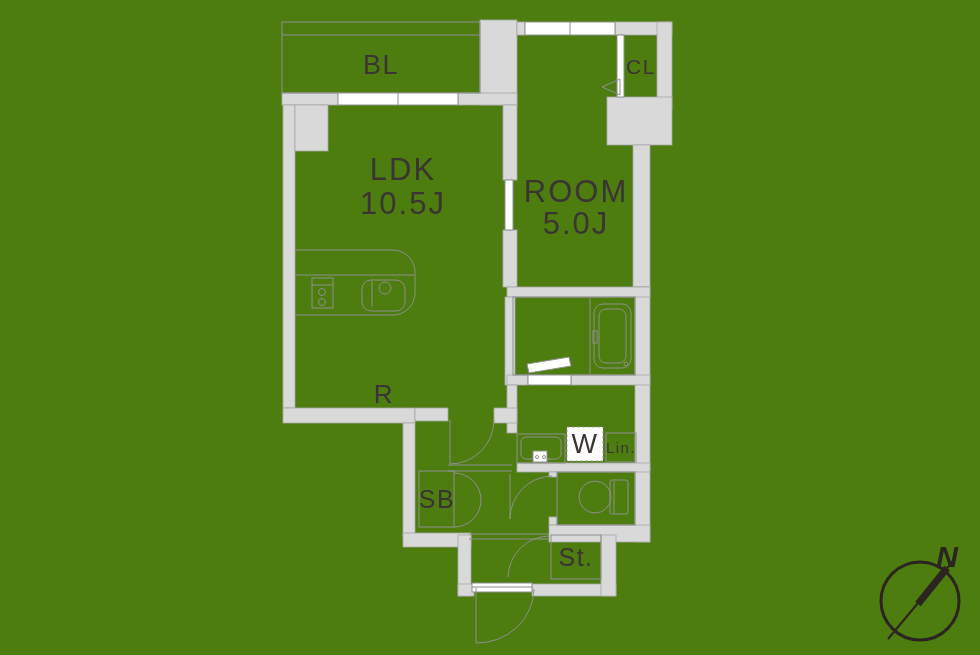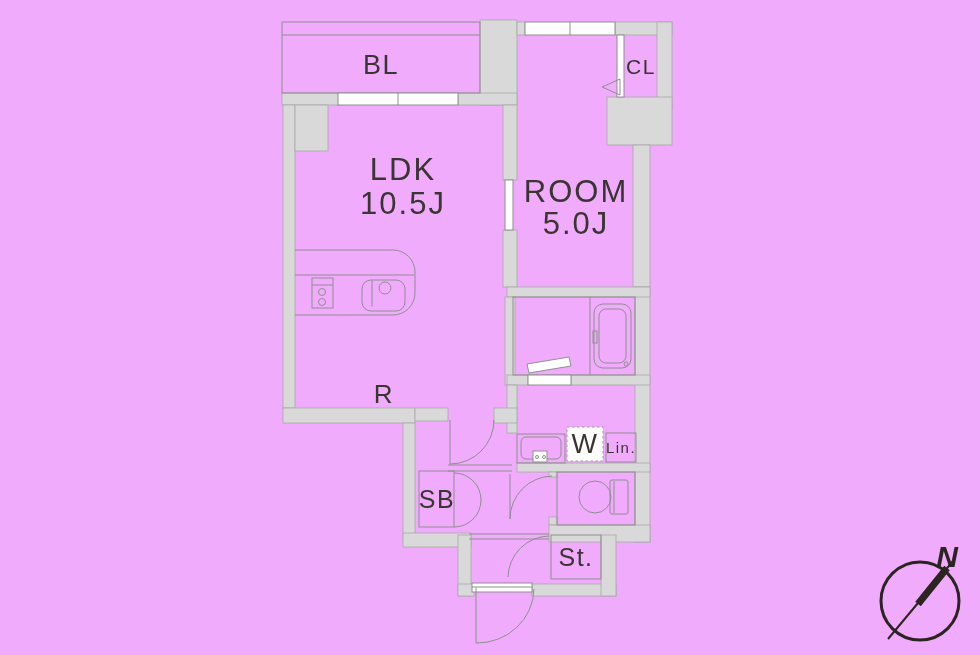--- a/index.html
+++ b/index.html
@@ -1,16 +1,16 @@
 <!DOCTYPE html>
 <html style="--wall-fill: #d9d9d9; --wall-stroke: #a9a9a9; --line: #8f8f8f; --text: #3a3532; --compass: #2b2420;"><head>
 <meta charset="utf-8">
 <style>
   html,body{margin:0;padding:0;background:#ffffff;}
-  .stage{position:relative;width:980px;height:655px;background:#f0abfc;overflow:hidden;
+  .stage{position:relative;width:980px;height:655px;background:#4d7c0f;overflow:hidden;
          font-family:"Liberation Sans","DejaVu Sans",sans-serif;}
   svg{position:absolute;left:0;top:0;}
   .wall{fill:var(--wall-fill,#d9d9d9);stroke:var(--wall-stroke,#a9a9a9);stroke-width:.8;}
   .thin{fill:none;stroke:var(--line,#8f8f8f);stroke-width:1;}
   .thinw{fill:#ffffff;stroke:var(--line,#8f8f8f);stroke-width:1;}
   .dash{fill:#ffffff;stroke:#9b9b9b;stroke-width:1;stroke-dasharray:2.5 2.5;}
   .lbl{fill:var(--text,#3a3532);letter-spacing:1.5px;}
   .big{font-size:31px;letter-spacing:2px;}
   .compass{stroke:var(--compass,#2b2420);fill:none;}
 </style>

